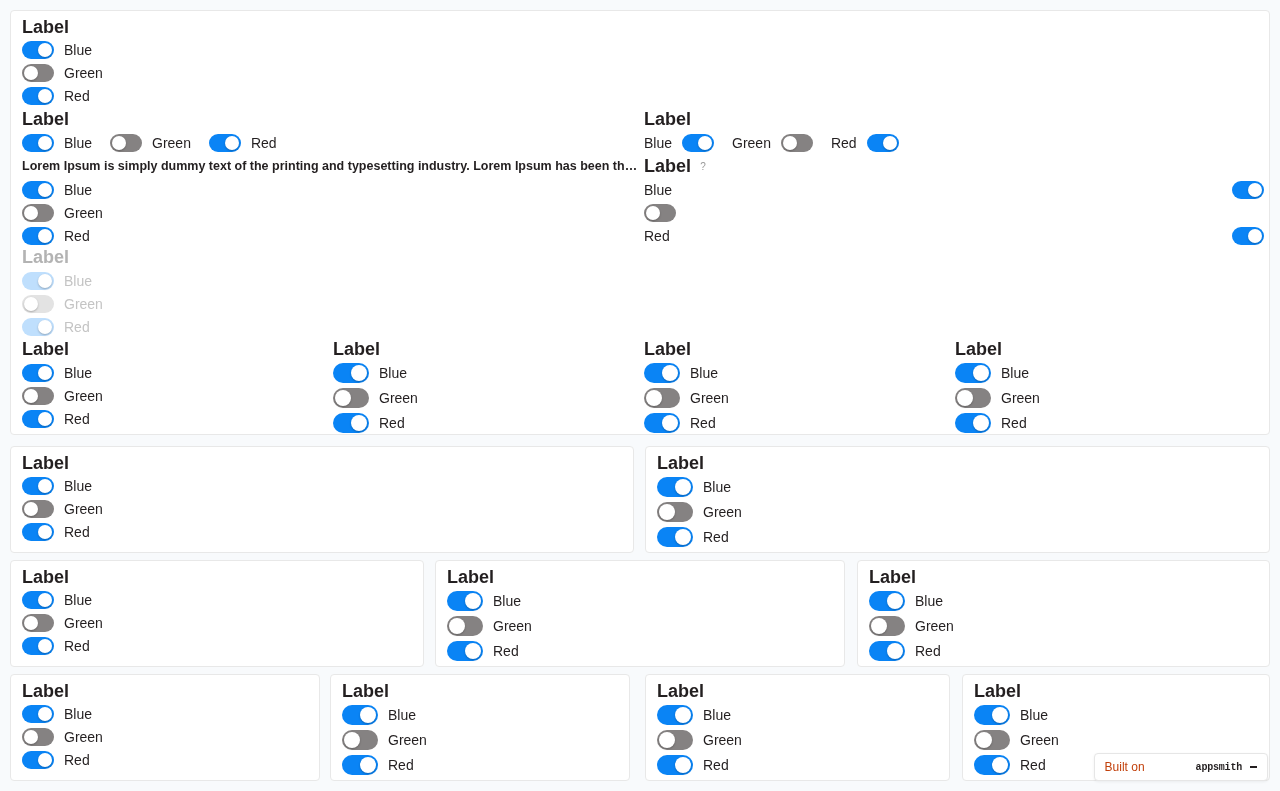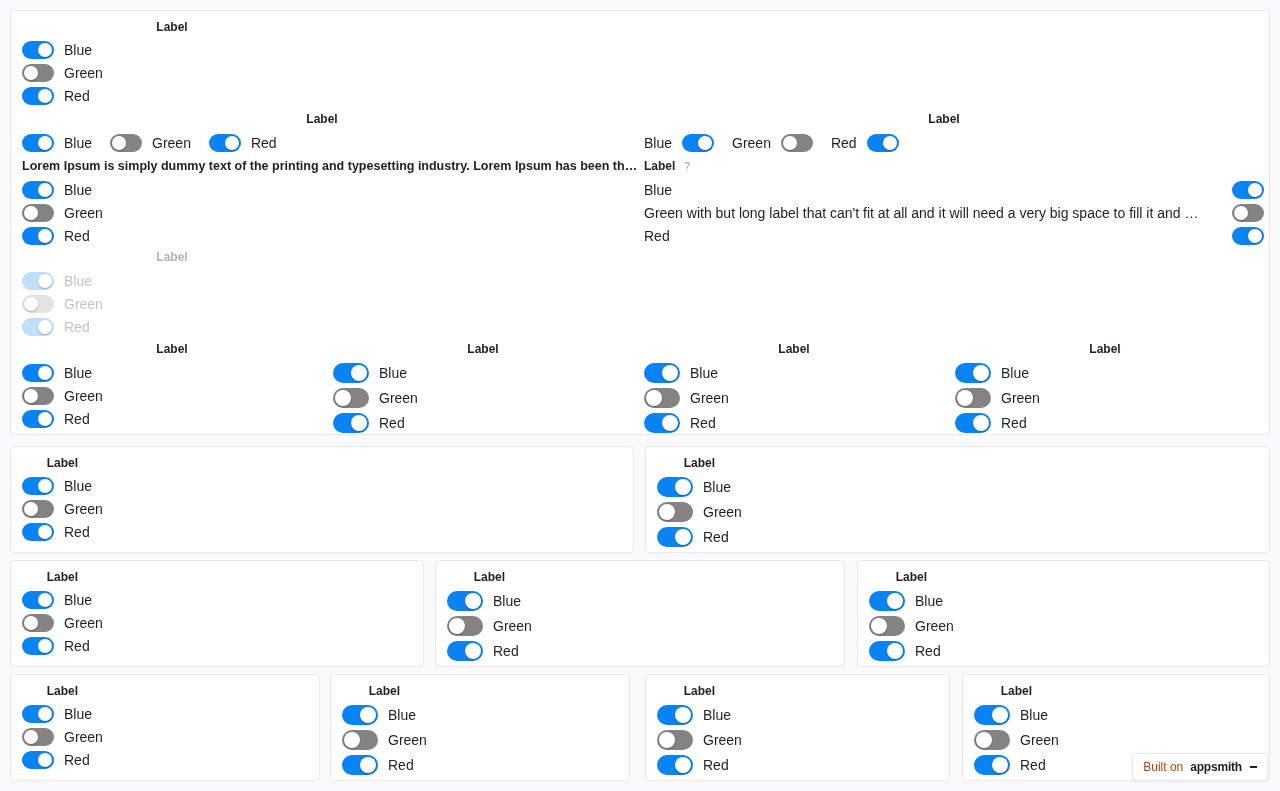--- a/index.html
+++ b/index.html
@@ -16,25 +16,24 @@
     overflow: hidden;
   }
   .card {
     position: absolute;
     background: #ffffff;
     border: 1px solid #e8e8e8;
     border-radius: 4px;
   }
   .lbl {
     font-weight: bold;
-    font-size: 12px;
+    font-size: 18px;
     color: #231f20;
     line-height: 16px;
     white-space: nowrap;
-    text-align: center;
   }
   .lbl.muted { color: #b3b3b3; }
   .lbl-row { display: flex; align-items: center; gap: 6px; }
   .help-icon {
     display: inline-flex; align-items: center; justify-content: center;
     width: 12px; height: 12px;
     font-size: 10px; color: #999; font-weight: normal;
   }
   .sw-row {
     display: flex; align-items: center;
@@ -98,23 +97,24 @@
     right: 12px; bottom: 10px;
     display: flex; align-items: center; gap: 7px;
     background: #ffffff;
     border: 1px solid #e6e6e6;
     border-radius: 4px;
     padding: 6px 10px;
     box-shadow: 0 1px 3px rgba(0,0,0,0.06);
   }
   .built .t1 { font-size: 12px; color: #c2410c; }
   .built .t2 {
-    font-size: 12px; font-weight: bold; color: #231f20;
-    font-family: Liberation Sans, sans-serif;
+    font-size: 10px; font-weight: bold; color: #231f20;
+    font-family: Liberation Mono, monospace;
     letter-spacing: -0.2px;
+    margin-left: 44px;
   }
   .built .cursor {
     display: inline-block;
     width: 7px; height: 2px;
     background: #231f20;
     margin-left: 1px;
     vertical-align: 2px;
   }
 </style>
 </head>
@@ -226,21 +226,20 @@
         <span class="help-icon">?</span>
       </div>
       <div class="group gap5">
         <div class="sw-row spread" style="margin-top:7px;">
           <span class="sw-txt">Blue</span>
           <span class="sw sz-m on">
               <span class="knob"></span>
             </span>
         </div>
         <div class="sw-row spread">
-          <span class="sw-txt ellip" style="max-width:570px;">Green with but long label that can't fit at all and it will need a very big space to fill it and …</span>
           <span class="sw sz-m off">
               <span class="knob"></span>
             </span>
         </div>
         <div class="sw-row spread">
           <span class="sw-txt">Red</span>
           <span class="sw sz-m on">
               <span class="knob"></span>
             </span>
         </div>

